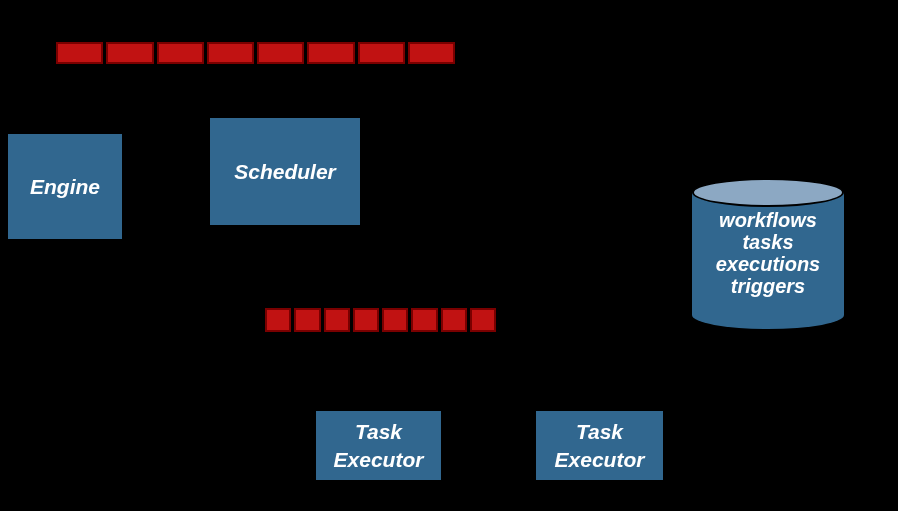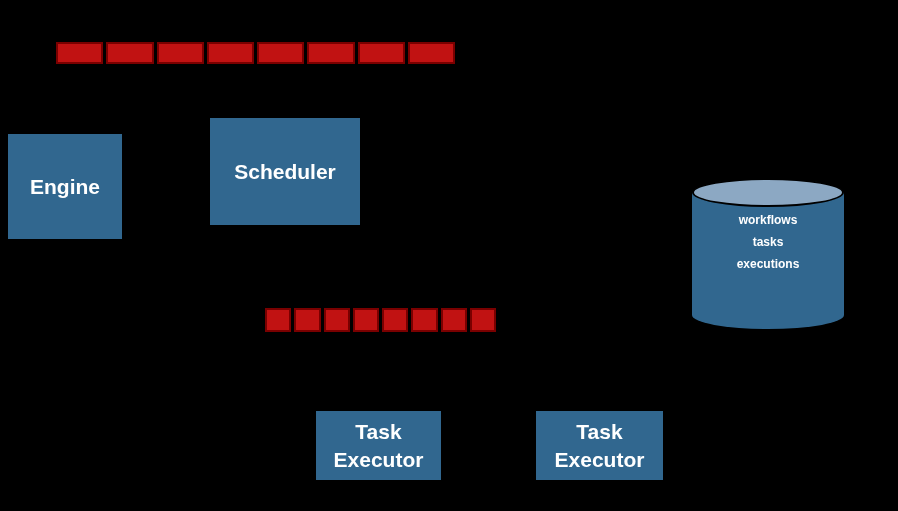--- a/index.html
+++ b/index.html
@@ -7,20 +7,21 @@
     padding: 0;
     background: #000;
   }
   #canvas {
     position: relative;
     width: 898px;
     height: 511px;
     background: var(--background, #000);
     overflow: hidden;
     font-family: "Liberation Sans", "DejaVu Sans", sans-serif;
+    font-style: italic;
   }
   
   .node {
     position: absolute;
     background: var(--node-fill, #31678F);
     color: var(--node-text, #fff);
     display: flex;
     align-items: center;
     justify-content: center;
     text-align: center;
@@ -71,21 +72,21 @@
     border: 2px solid var(--db-outline, #000);
     border-radius: 50%;
     box-sizing: border-box;
   }
   #datastore .cyl-items {
     position: absolute;
     left: 0; right: 0; top: 31px;
     text-align: center;
     color: var(--node-text, #fff);
     font-weight: bold;
-    font-size: 12px;
+    font-size: 20px;
     line-height: 22px;
   }
 </style>
 </head>
 <body>
 
 <div id="canvas">
 
   <div class="queue" id="queue-top">
       <div class="seg"></div>
@@ -120,16 +121,17 @@
   <div class="node" id="node-task-exec-2">Task
 Executor</div>
 
   <div id="datastore">
     <div class="cyl-body"></div>
     <div class="cyl-top"></div>
     <div class="cyl-items">
         <div class="">workflows</div>
         <div class="">tasks</div>
         <div class="">executions</div>
+        <div class="">triggers</div>
       </div>
   </div>
 
 </div>
 
 </body></html>

